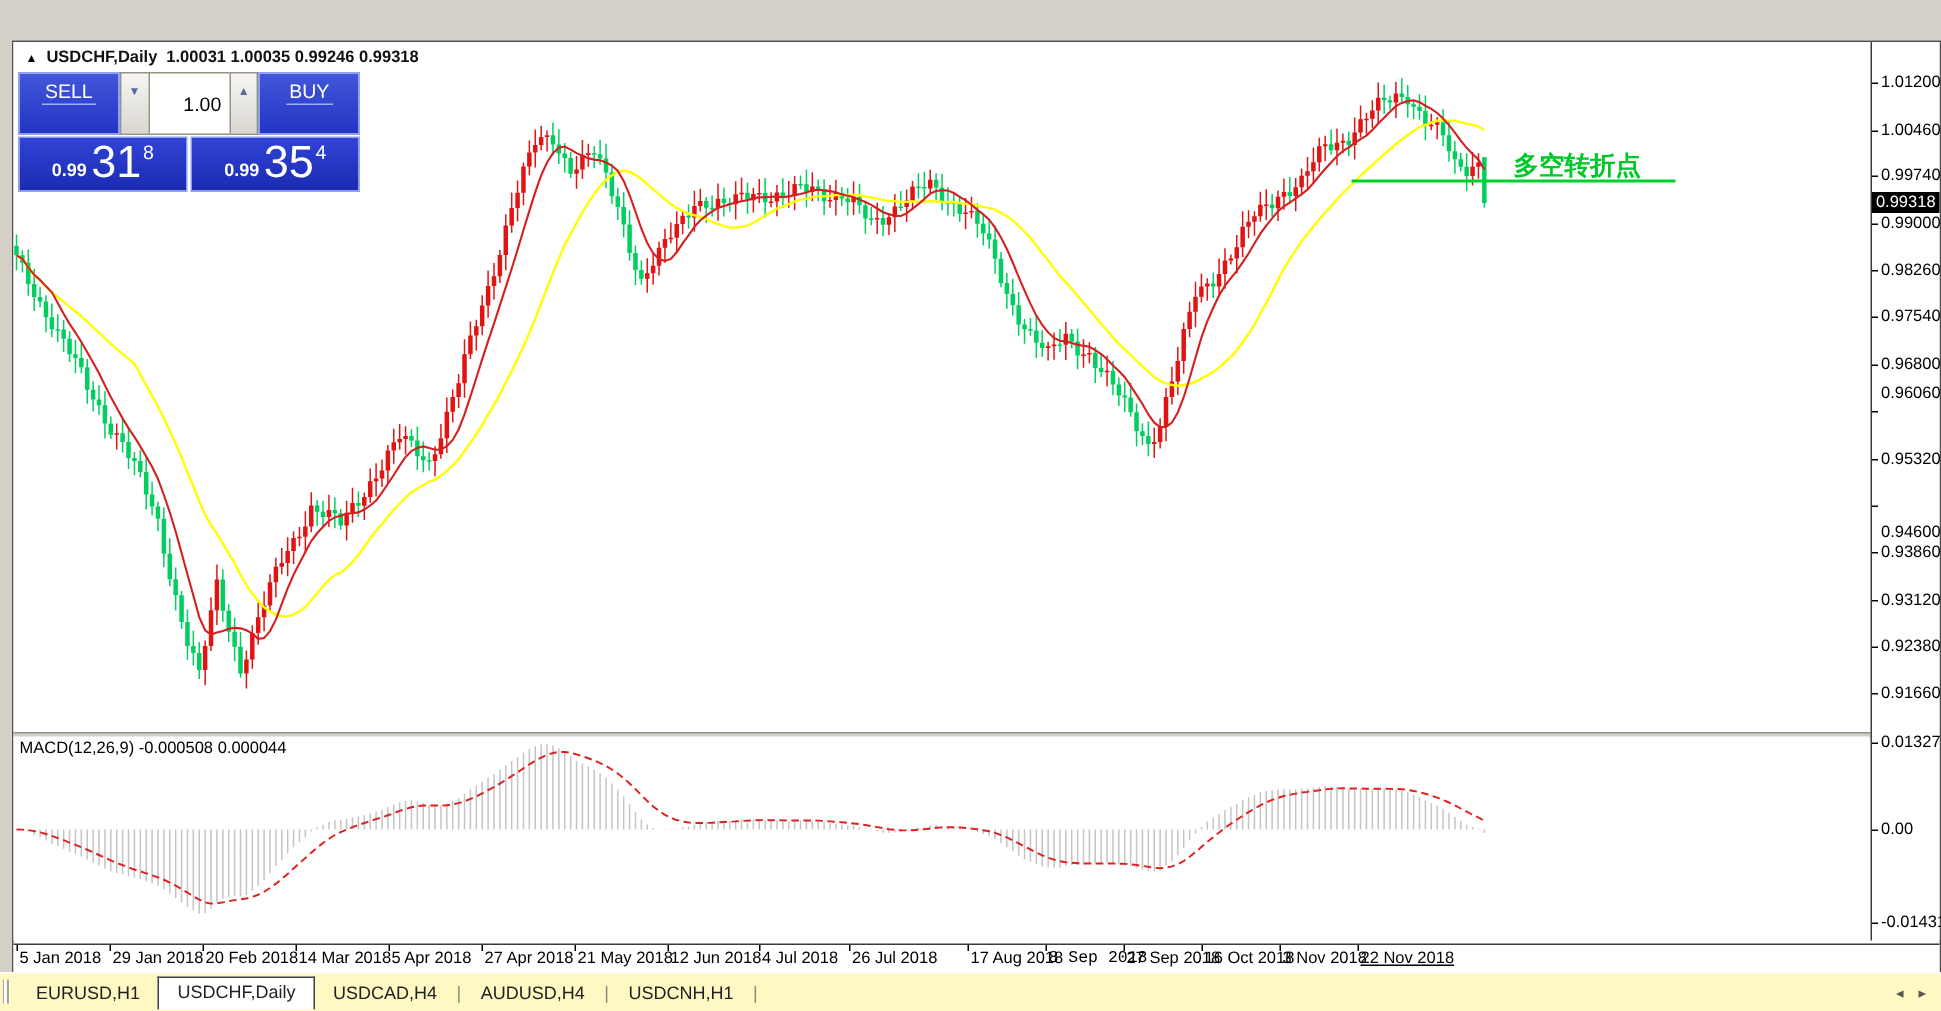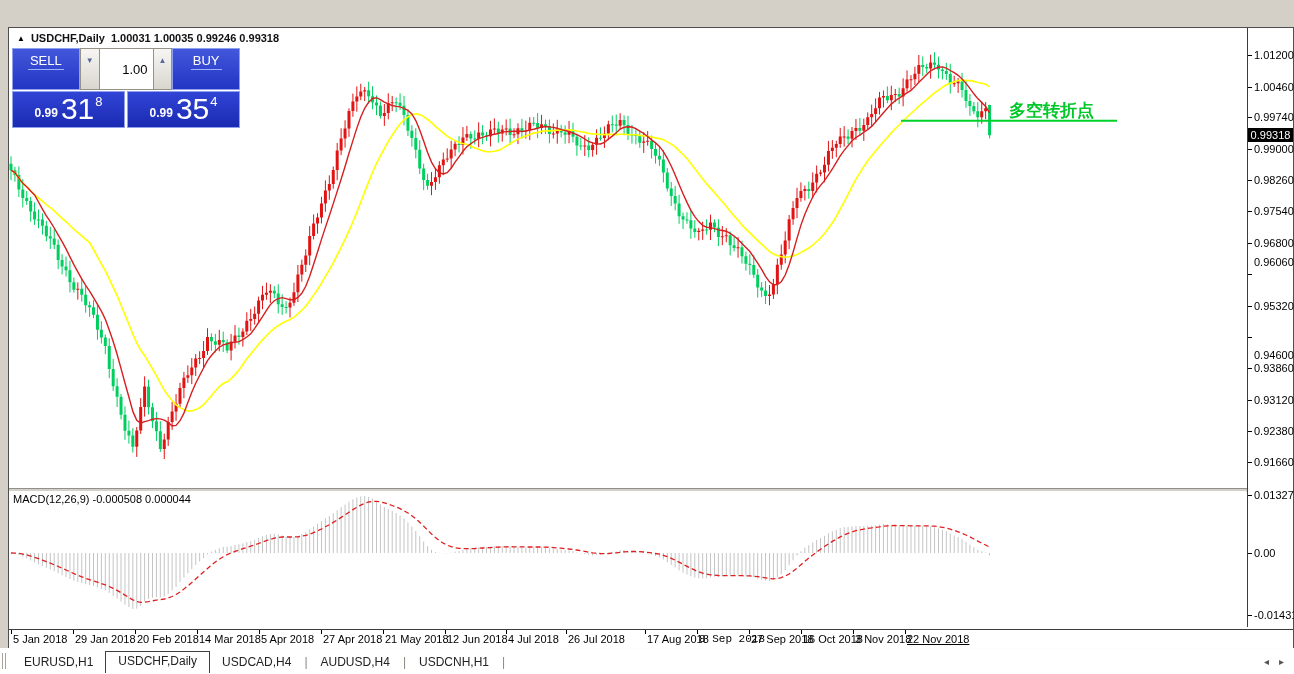--- a/index.html
+++ b/index.html
@@ -51,21 +51,21 @@
   .quote{flex:1;background:linear-gradient(#3144d5,#1a2ab2);border:1px solid #8fa0ee;color:#fff;
          display:flex;align-items:flex-end;justify-content:center;padding-bottom:3px;cursor:pointer;}
   .q-sm{font-size:12px;font-weight:bold;margin:0 3px 4px 0;}
   .q-big{font-size:30px;line-height:30px;}
   .q-sup{font-size:13px;margin:2px 0 0 1px;align-self:flex-start;}
   
   .mlabel{position:absolute;left:4px;top:2px;font-size:11px;color:#000;z-index:4;}
   
   .annot-text{font-weight:bold;font-size:17px;}
   
-  .tabbar{position:absolute;left:0;top:648px;width:100%;height:26px;background:#ffffff;
+  .tabbar{position:absolute;left:0;top:648px;width:100%;height:26px;background:#fef9c3;
           border-top:1px solid #fdfdfb;}
   .tabgrip{position:absolute;left:2px;top:4px;width:6px;height:16px;
            background:repeating-linear-gradient(90deg,#a8a49b 0 1px,#fff 1px 2px,transparent 2px 3px);}
   .tabs{position:absolute;left:12px;top:2px;display:flex;align-items:flex-end;height:21px;font-size:12px;color:#222;}
   .tab{padding:2px 12px 3px;cursor:pointer;white-space:nowrap;}
   .tab.active{background:#fff;border:1px solid #3f3f3f;border-bottom:none;position:relative;top:1px;
               padding-bottom:5px;z-index:2;}
   .tsep{color:#8a877e;padding:2px 1px 3px;}
   .tab-arrows{position:absolute;right:10px;top:7px;display:flex;gap:10px;color:#555;font-size:10px;}
   .tab-arrows div{cursor:pointer;}

